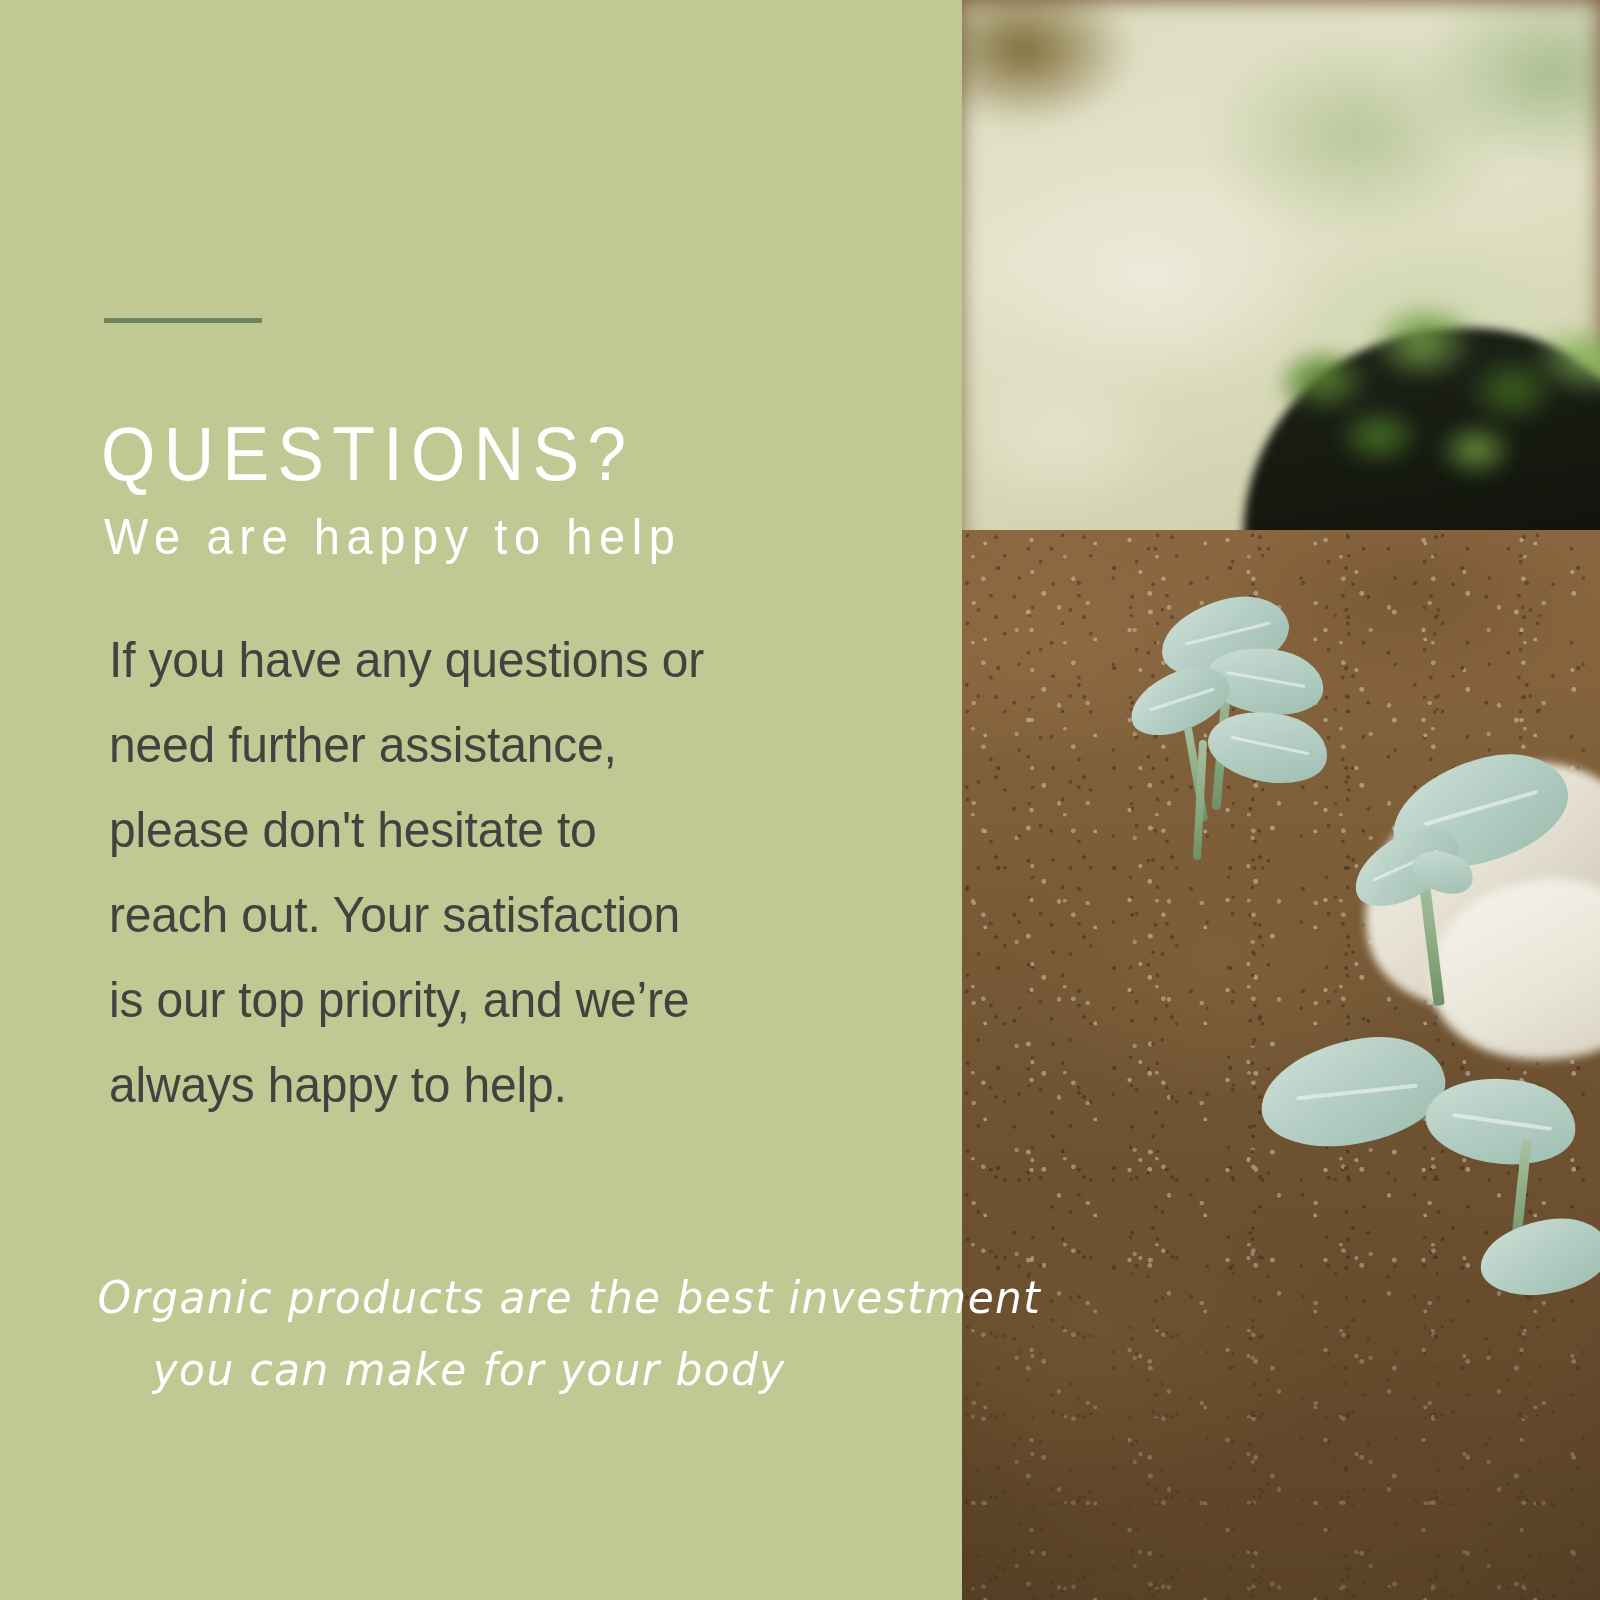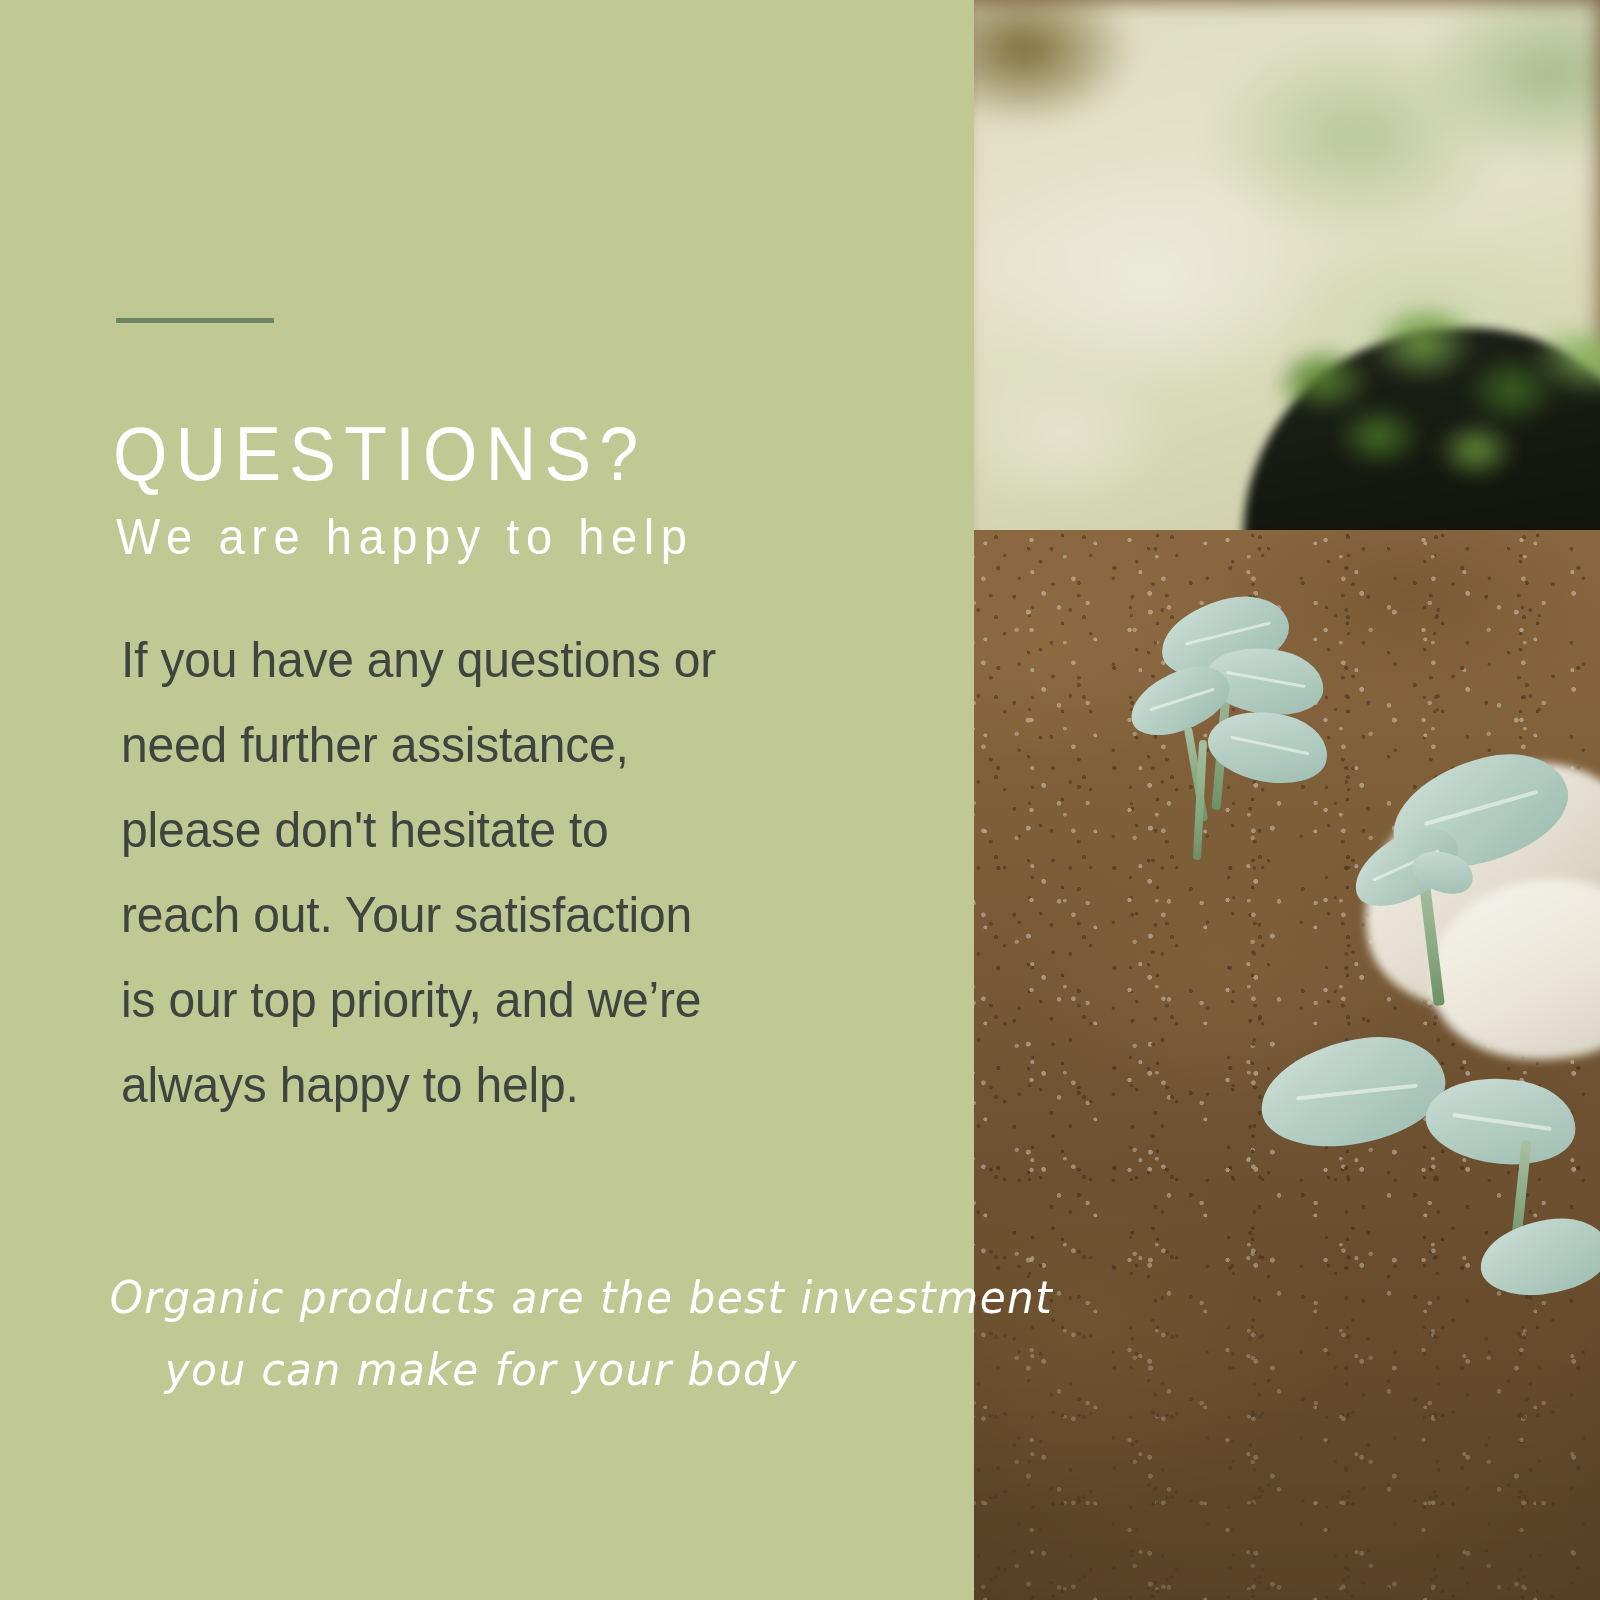--- a/index.html
+++ b/index.html
@@ -5,21 +5,21 @@
   html,body{margin:0;padding:0;}
   body{
     width:1600px;height:1600px;overflow:hidden;
     font-family:"Liberation Sans", sans-serif;
     background:#c0c994;
   }
   .canvas{position:relative;width:1600px;height:1600px;overflow:hidden;}
 
   
   .panel{
-    position:absolute;left:12px;top:0;width:962px;height:1600px;
+    position:absolute;left:0;top:0;width:962px;height:1600px;
     background:#c0c994;z-index:3;
   }
   .rule{
     position:absolute;left:104px;top:318px;width:158px;height:5px;
     background:#6e8561;border-radius:1px;
   }
   .headline{
     position:absolute;left:101px;top:360px;
     color:#ffffff;
     font-family:"Liberation Sans", sans-serif;

